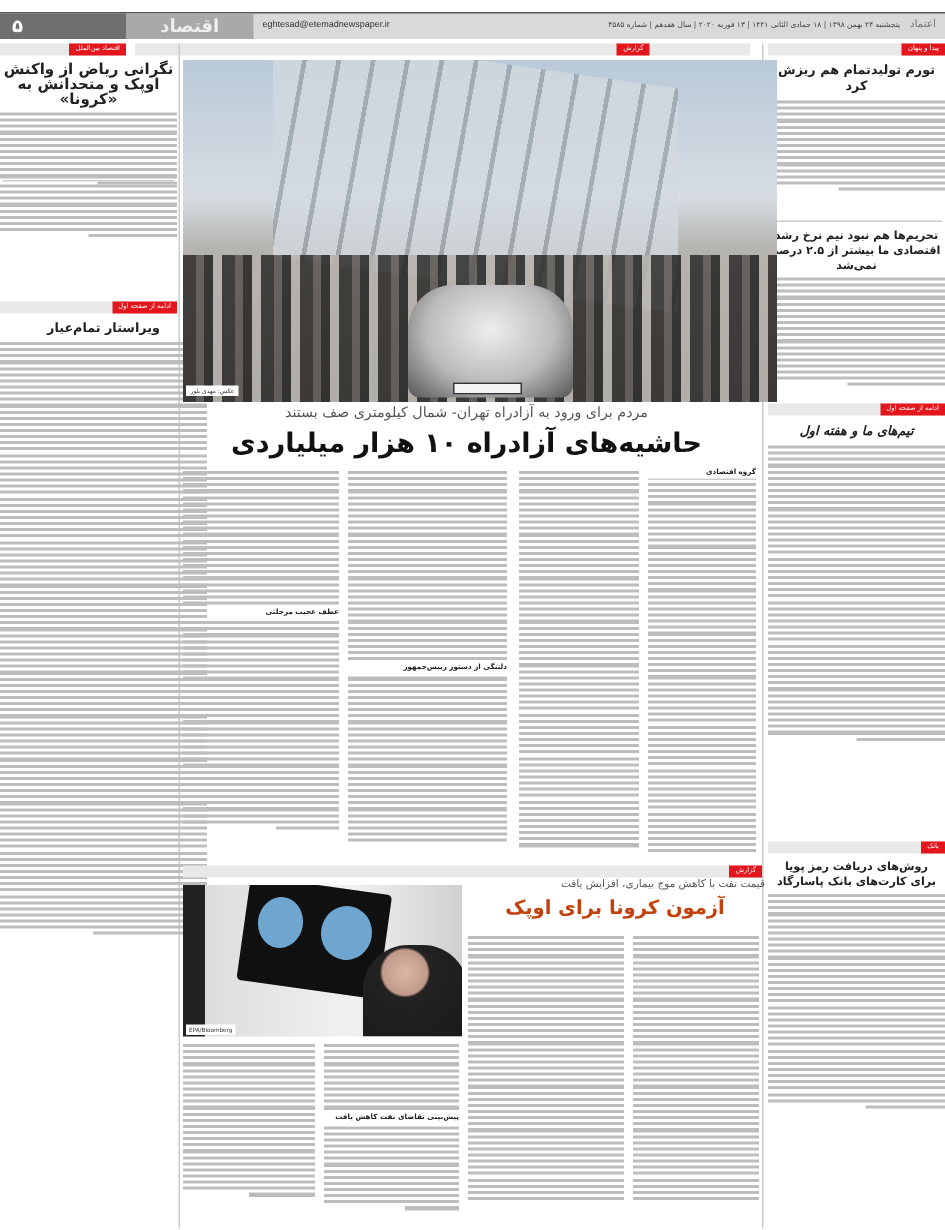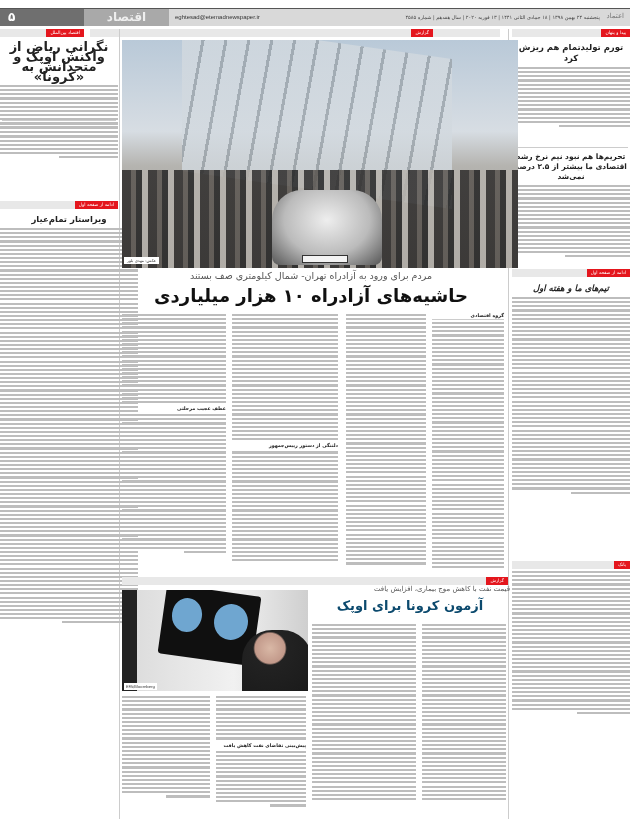--- a/index.html
+++ b/index.html
@@ -28,21 +28,21 @@
   .cap { position: absolute; left: 124px; top: 257px; background: #fff; color: #333; font-size: 4px; padding: 1px 3px; direction: rtl; }
   .kicker1 { position: absolute; left: 122px; top: 270px; width: 378px; text-align: center; font-size: 9.5px; color: #555; direction: rtl; }
   .headline1 { position: absolute; left: 122px; top: 285px; width: 378px; text-align: center; font-size: 18px; font-weight: bold; color: #111; direction: rtl; }
   .photo2 { position: absolute; left: 122px; top: 590px; width: 186px; height: 101px; overflow: hidden; background: linear-gradient(90deg,#222 0,#222 8%,#ddd 8%,#f1f1f1 60%,#cfcfcf 100%); }
   .photo2 .opec { position: absolute; left: 40px; top: 0; width: 95px; height: 70px; background: #101010; transform: rotate(8deg); border-radius: 3px; }
   .photo2 .b1 { position: absolute; left: 50px; top: 8px; width: 30px; height: 34px; background: #6fa6d0; border-radius: 50%; transform: rotate(8deg); }
   .photo2 .b2 { position: absolute; left: 92px; top: 14px; width: 34px; height: 36px; background: #6fa6d0; border-radius: 50%; transform: rotate(8deg); }
   .photo2 .man { position: absolute; left: 120px; top: 40px; width: 70px; height: 61px; background: radial-gradient(circle at 40% 30%,#d9b8a6 0,#c2998a 25%,#222 28%,#1a1a1a 100%); border-radius: 30px 30px 0 0; }
   .cap2 { position: absolute; left: 124px; top: 683px; background: #fff; color: #333; font-size: 3.8px; padding: 1px 2px; }
   .kicker2 { position: absolute; left: 310px; top: 585px; width: 200px; font-size: 7px; color: #555; direction: rtl; }
-  .headline2 { position: absolute; left: 310px; top: 598px; width: 200px; text-align: center; font-size: 13px; font-weight: bold; color: #0c4a6e; direction: rtl; }
+  .headline2 { position: absolute; left: 310px; top: 598px; width: 200px; text-align: center; font-size: 13px; font-weight: bold; color: #c2410c; direction: rtl; }
 </style>
 </head>
 <body>
 
 <div class="hdr">
   <div class="hdr-num">۵</div>
   <div class="hdr-sec">اقتصاد</div>
   <div class="hdr-mail">eghtesad@etemadnewspaper.ir</div>
   <div class="hdr-date">پنجشنبه ۲۴ بهمن ۱۳۹۸ | ۱۸ جمادی الثانی ۱۴۴۱ | ۱۳ فوریه ۲۰۲۰ | سال هفدهم | شماره ۴۵۸۵</div>
   <div class="hdr-logo">اعتماد</div>
@@ -158,20 +158,21 @@
       <span></span>
       <span></span>
       <span></span>
       <span style="width:50%;margin-left:auto"></span>
   </div>
 </div>
 <div class="sec-bar" style="left:512px;top:561px;width:118px;">
   <div class="sec-tag">بانک</div>
 </div>
 <div class="col" style="left:512px;top:569px;width:118px;">
+  <h2 class="sh" style="font-size:7.5px;line-height:10px">روش‌های دریافت رمز پویا برای کارت‌های بانک پاسارگاد</h2>
   <div class="lines">
     <span></span>
       <span></span>
       <span></span>
       <span></span>
       <span></span>
       <span></span>
       <span></span>
       <span></span>
       <span></span>
@@ -198,21 +199,21 @@
       <span></span>
       <span></span>
       <span></span>
       <span></span>
       <span></span>
       <span style="width:45%;margin-left:auto"></span>
   </div>
 </div>
 
 <div class="col" style="left:0;top:38px;width:118px;">
-  <h2 class="sh" style="font-size:13px;line-height:10px">نگرانی ریاض از واکنش اوپک و متحدانش به «کرونا»</h2>
+  <h2 class="sh" style="font-size:10px;line-height:10px">نگرانی ریاض از واکنش اوپک و متحدانش به «کرونا»</h2>
   <div class="lines">
     <span></span>
       <span></span>
       <span></span>
       <span></span>
       <span></span>
       <span></span>
       <span></span>
       <span></span>
       <span></span>

